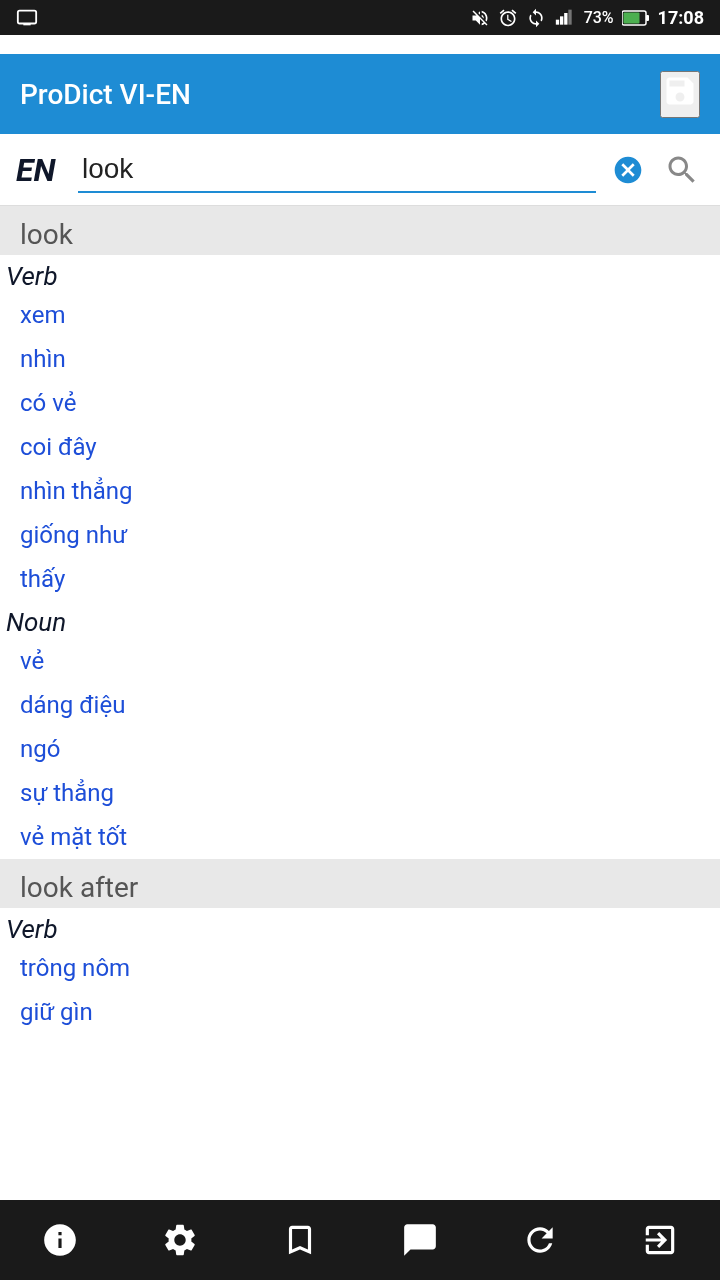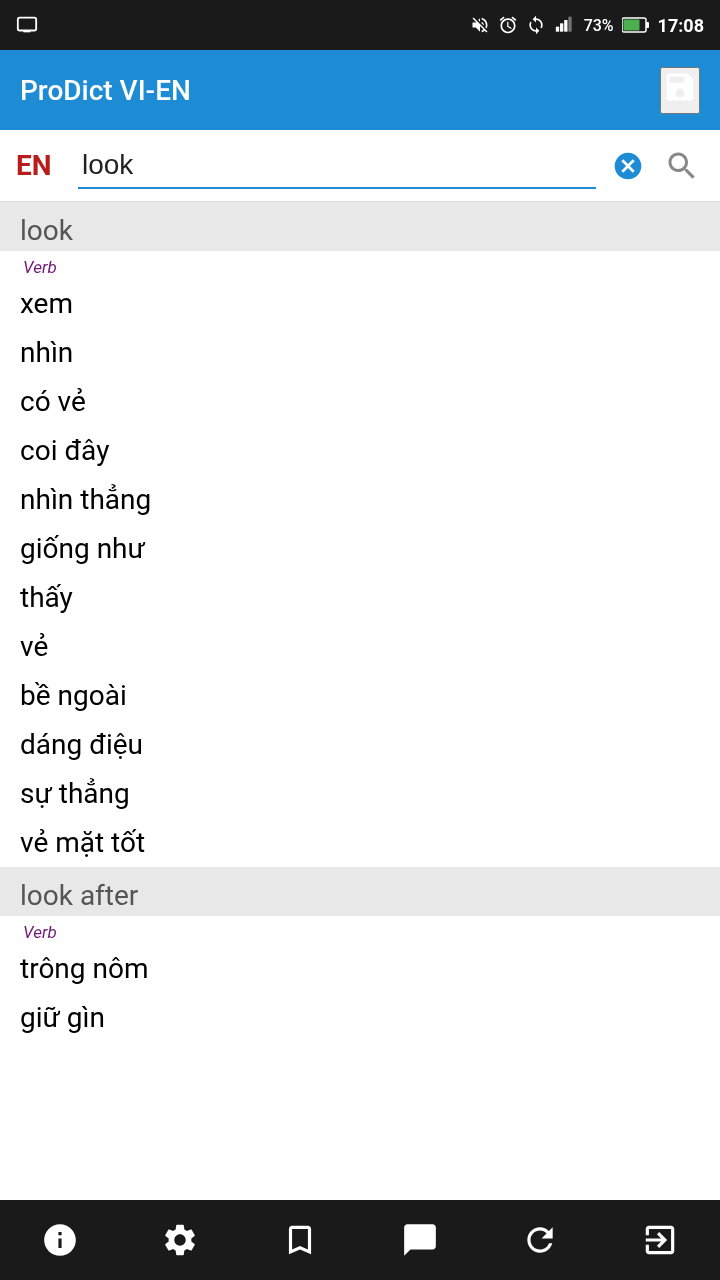--- a/index.html
+++ b/index.html
@@ -8,21 +8,21 @@
       width: 720px;
       min-height: 1280px;
       font-family: 'Roboto', Arial, sans-serif;
       background: #fff;
       overflow-x: hidden;
     }
 
     
     .status-bar {
       width: 720px;
-      height: 50px;
+      height: 35px;
       background: #1a1a1a;
       display: flex;
       align-items: center;
       justify-content: space-between;
       padding: 0 16px;
       color: white;
     }
     .status-bar-left {
       display: flex;
       align-items: center;
@@ -43,20 +43,21 @@
 
     
     .app-bar {
       width: 720px;
       height: 80px;
       background: #1e8cd4;
       display: flex;
       align-items: center;
       justify-content: space-between;
       padding: 0 20px;
+      margin-top: 19px;
     }
     .app-title {
       color: white;
       font-size: 28px;
       font-weight: 500;
     }
     .app-bar-icon {
       color: white;
       font-size: 30px;
       cursor: pointer;
@@ -67,24 +68,25 @@
       width: 720px;
       height: 72px;
       background: #fff;
       display: flex;
       align-items: center;
       padding: 0 16px;
       gap: 12px;
       border-bottom: 1px solid #ddd;
     }
     .lang-label {
-      color: #b91c1c;
-      font-size: 28px;
+      color: #0f172a;
+      font-size: 32px;
       font-weight: bold;
       min-width: 50px;
+      font-style: italic;
     }
     .search-input-wrap {
       flex: 1;
       border-bottom: 2px solid #1e8cd4;
       display: flex;
       align-items: center;
     }
     .search-input {
       flex: 1;
       border: none;
@@ -120,30 +122,30 @@
     .word-entry {
       padding: 12px 20px 4px 20px;
       background: #e8e8e8;
     }
     .word-entry-text {
       font-size: 28px;
       color: #555;
     }
 
     .part-of-speech {
-      padding: 6px 20px 2px 23px;
-      font-size: 17px;
+      padding: 6px 20px 2px 6px;
+      font-size: 26px;
       font-style: italic;
-      color: #701a75;
+      color: #0f172a;
     }
 
     .translation-item {
       padding: 8px 20px;
-      font-size: 28px;
-      color: #000000;
+      font-size: 24px;
+      color: #1d4ed8;
     }
 
     
     .bottom-nav {
       position: fixed;
       bottom: 0;
       left: 0;
       width: 720px;
       height: 80px;
       background: #1a1a1a;
@@ -248,23 +250,24 @@
   <div class="results-container" id="results-list">
   <div class="word-entry"><span class="word-entry-text">look</span></div>
       <div class="part-of-speech">Verb</div>
       <div class="translation-item">xem</div>
       <div class="translation-item">nhìn</div>
       <div class="translation-item">có vẻ</div>
       <div class="translation-item">coi đây</div>
       <div class="translation-item">nhìn thẳng</div>
       <div class="translation-item">giống như</div>
       <div class="translation-item">thấy</div>
+      <div class="part-of-speech">Noun</div>
       <div class="translation-item">vẻ</div>
-      <div class="translation-item">bề ngoài</div>
       <div class="translation-item">dáng điệu</div>
+      <div class="translation-item">ngó</div>
       <div class="translation-item">sự thẳng</div>
       <div class="translation-item">vẻ mặt tốt</div>
       <div class="word-entry"><span class="word-entry-text">look after</span></div>
       <div class="part-of-speech">Verb</div>
       <div class="translation-item">trông nôm</div>
       <div class="translation-item">giữ gìn</div>
     </div>
 </div>
 
 <div class="bottom-nav">

